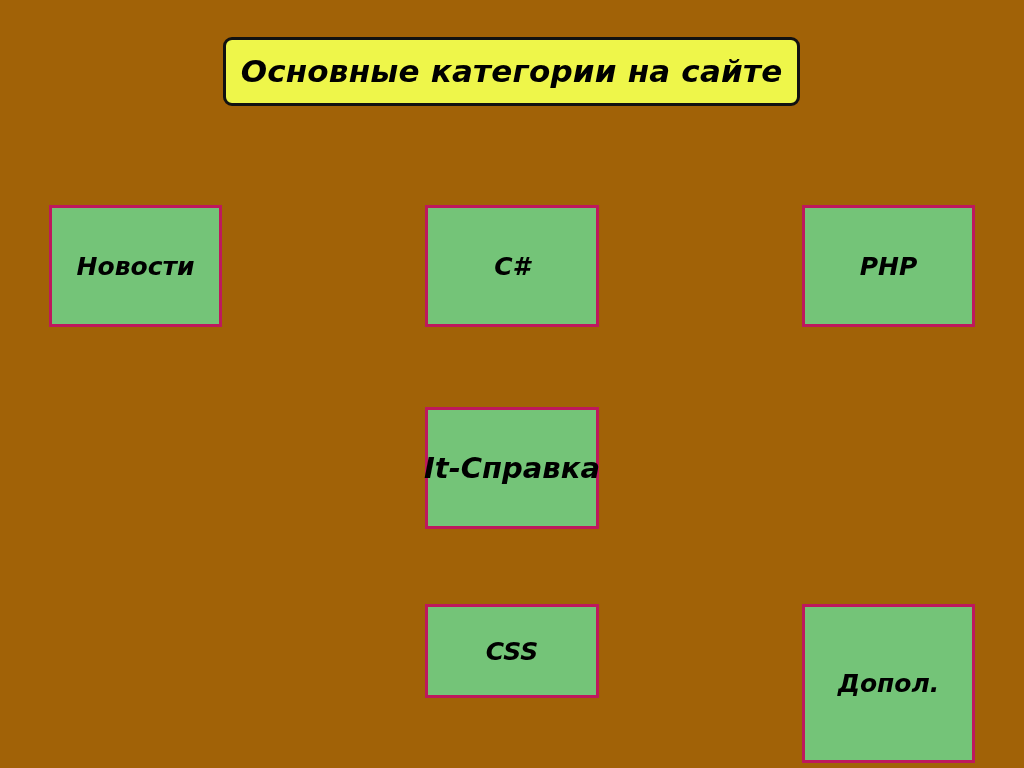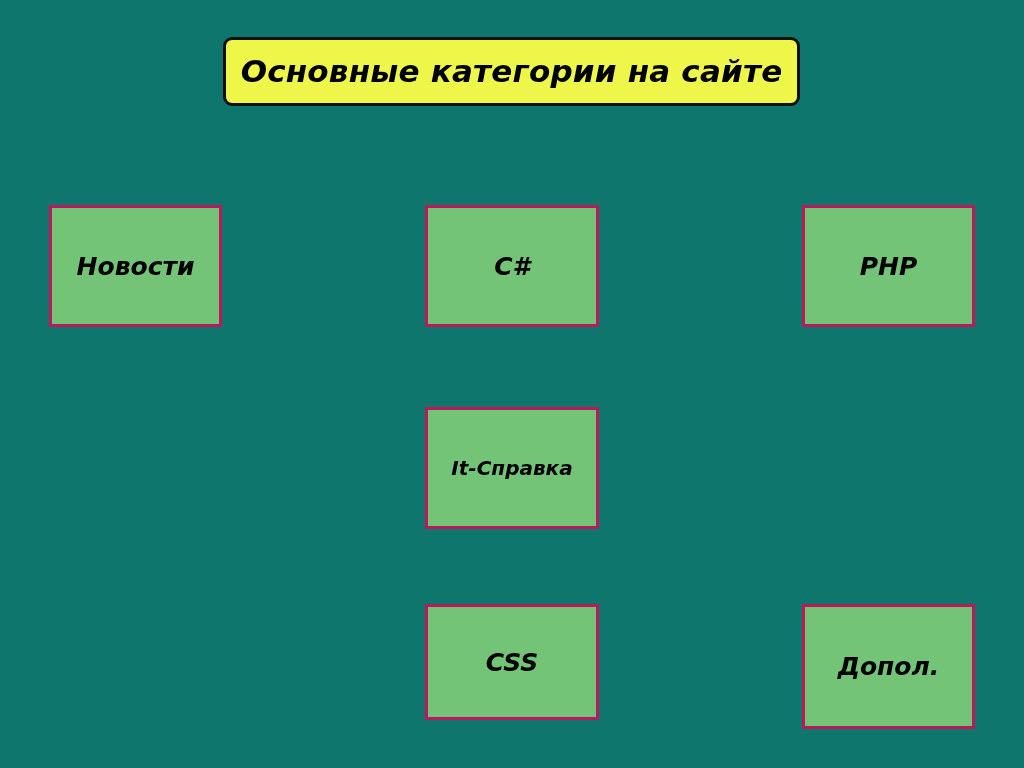--- a/index.html
+++ b/index.html
@@ -13,21 +13,21 @@
     font-family: "DejaVu Sans", sans-serif;
     overflow: hidden;
     position: relative;
   }
   #slide {
     position: absolute;
     left: 0;
     top: 0;
     width: 1024px;
     height: 768px;
-    background: #0f766e;
+    background: #a16207;
   }
   .title-box {
     position: absolute;
     left: 223px;
     top: 37px;
     width: 577px;
     height: 69px;
     background: #eef64a;
     border: 3px solid #111111;
     border-radius: 9px;
@@ -59,21 +59,21 @@
     font-family: "DejaVu Sans", sans-serif;
     font-weight: bold;
     font-style: italic;
     font-size: 25px;
     color: #000000;
     white-space: nowrap;
     line-height: 1;
     text-align: center;
   }
   .cat-label.small {
-    font-size: 20px;
+    font-size: 29px;
   }
 </style>
 </head>
 <body>
 
 <div id="slide">
 
   <div class="title-box">
     <span class="title-text">Основные категории на сайте</span>
   </div>
@@ -89,21 +89,21 @@
   <div class="cat-box" style="left:802px; top:205px; width:173px; height:122px;">
     <span class="cat-label">PHP</span>
   </div>
 
 
   <div class="cat-box" style="left:425px; top:407px; width:174px; height:122px;">
     <span class="cat-label small">It-Справка</span>
   </div>
 
 
-  <div class="cat-box" style="left:425px; top:604px; width:174px; height:116px;">
+  <div class="cat-box" style="left:425px; top:604px; width:174px; height:94px;">
     <span class="cat-label">CSS</span>
   </div>
 
-  <div class="cat-box" style="left:802px; top:604px; width:173px; height:125px;">
+  <div class="cat-box" style="left:802px; top:604px; width:173px; height:159px;">
     <span class="cat-label">Допол.</span>
   </div>
 
 </div>
 
 </body></html>

